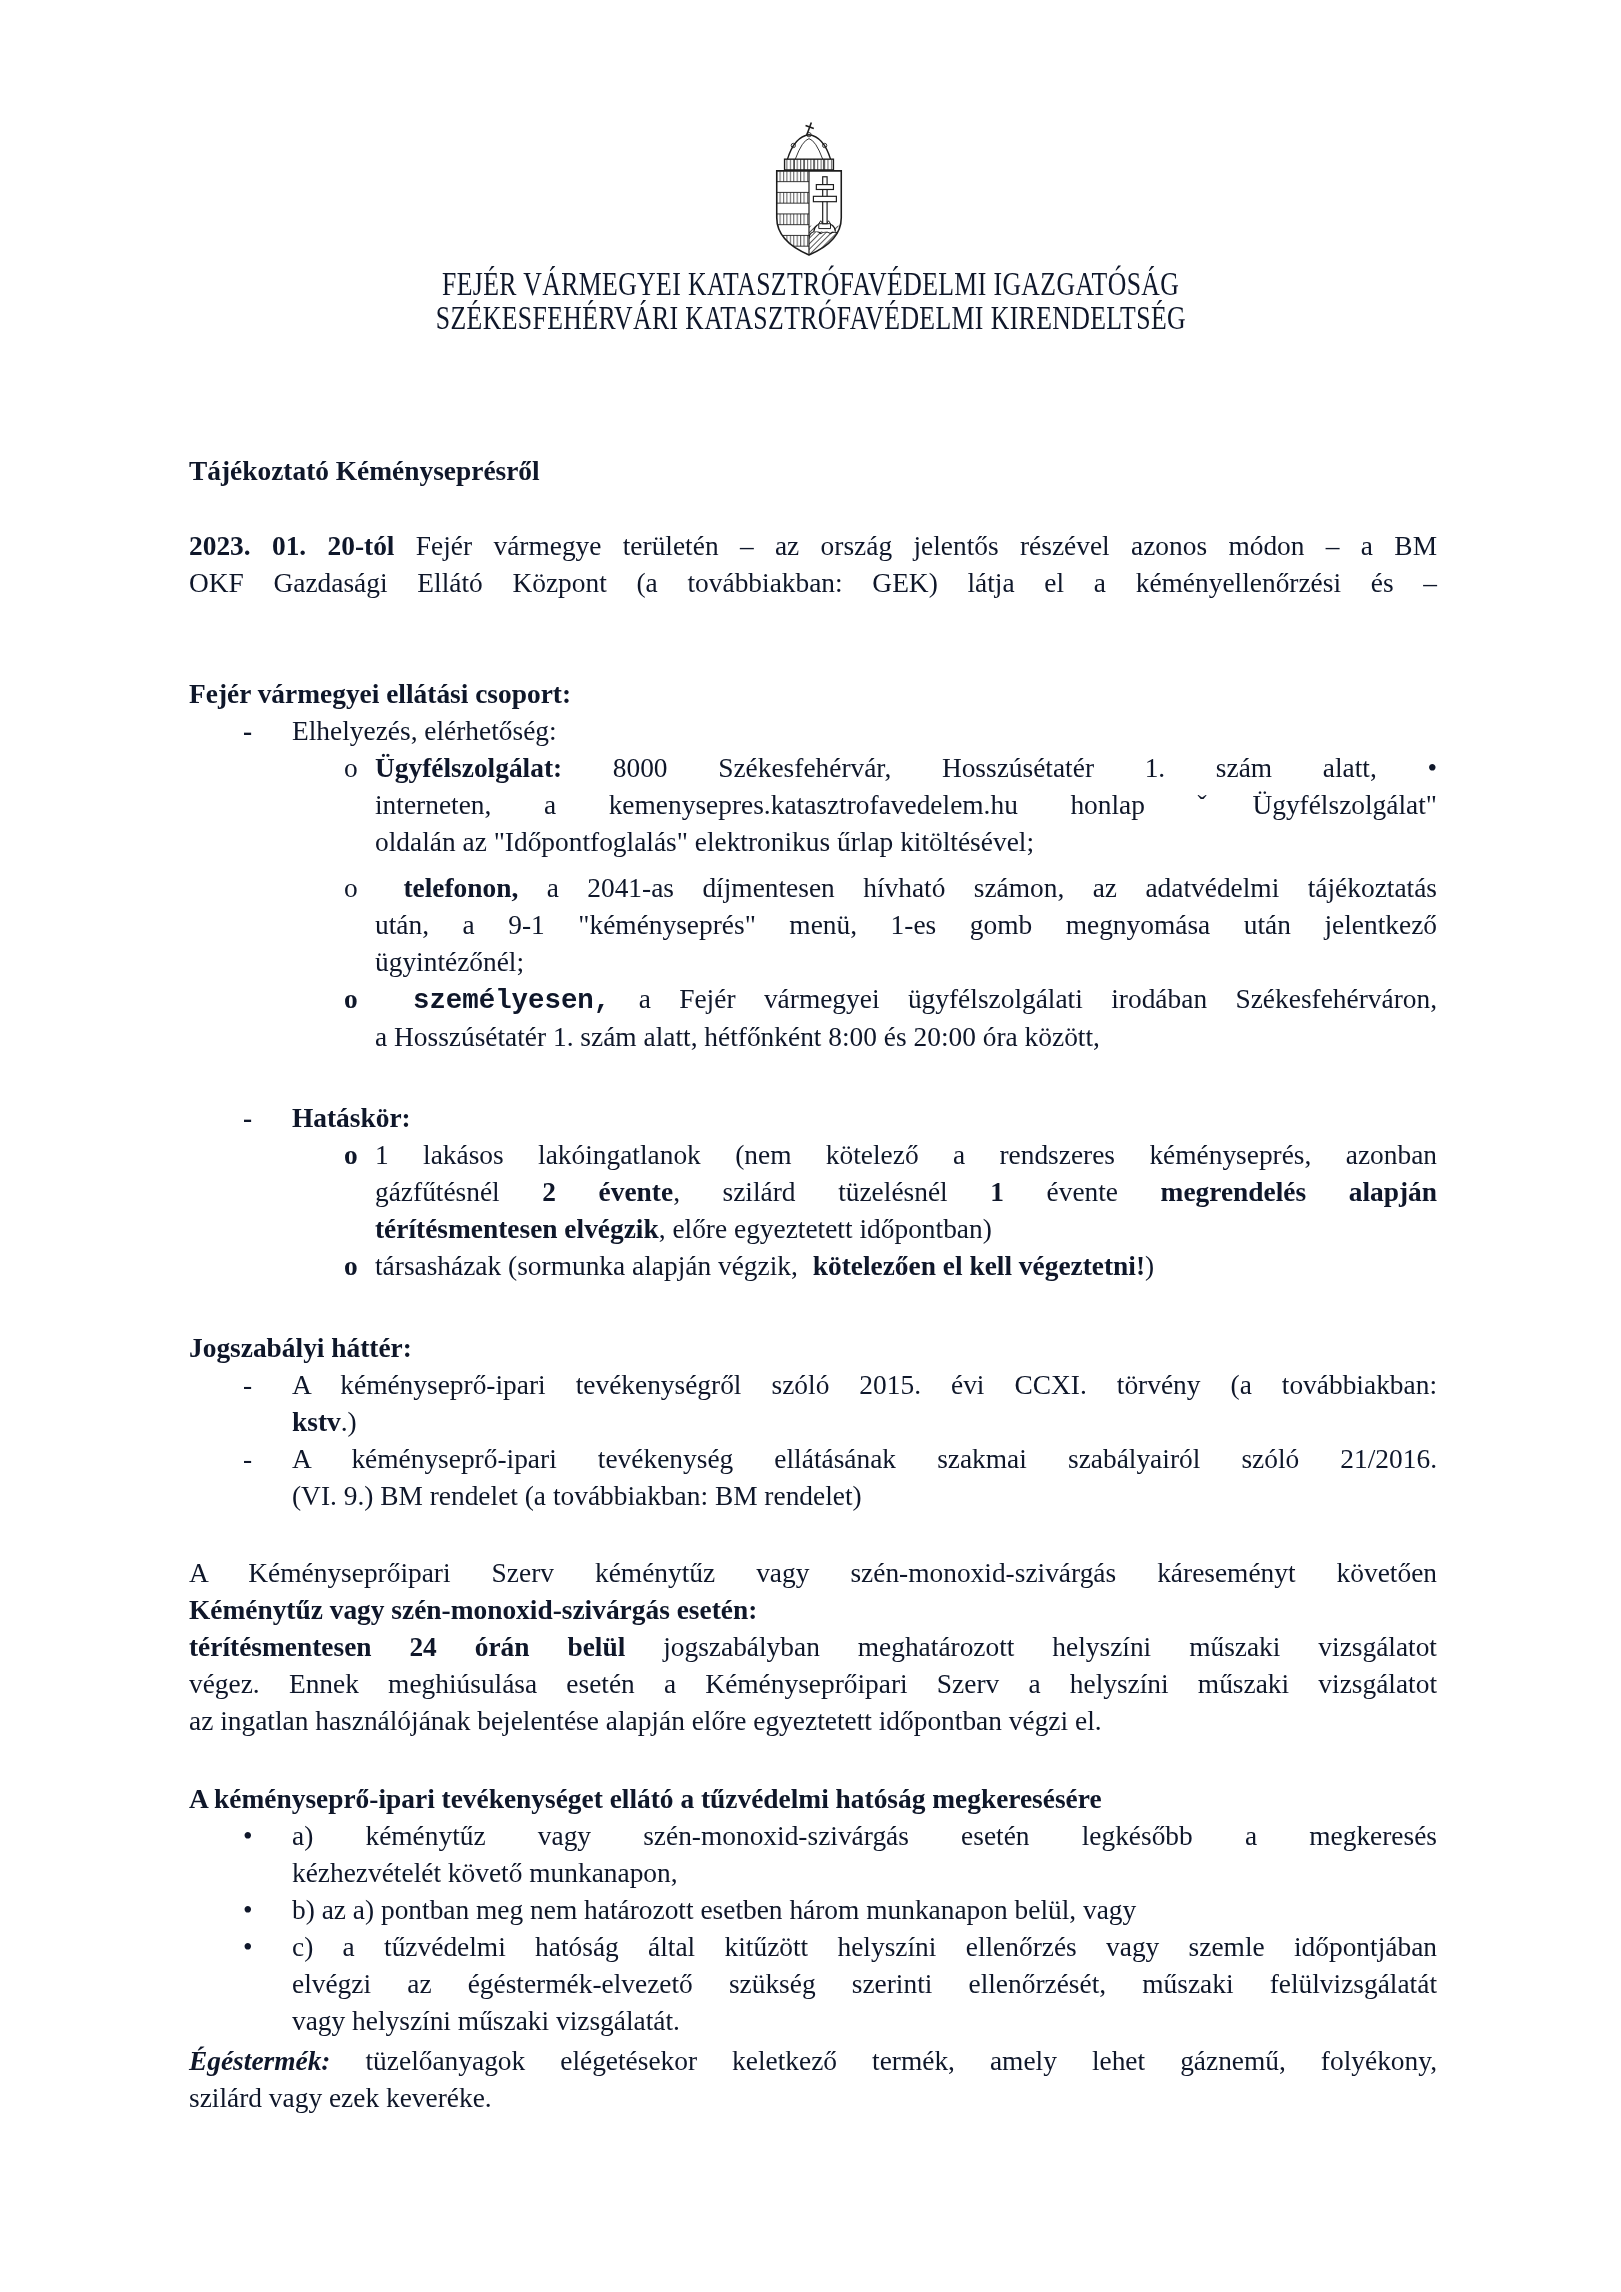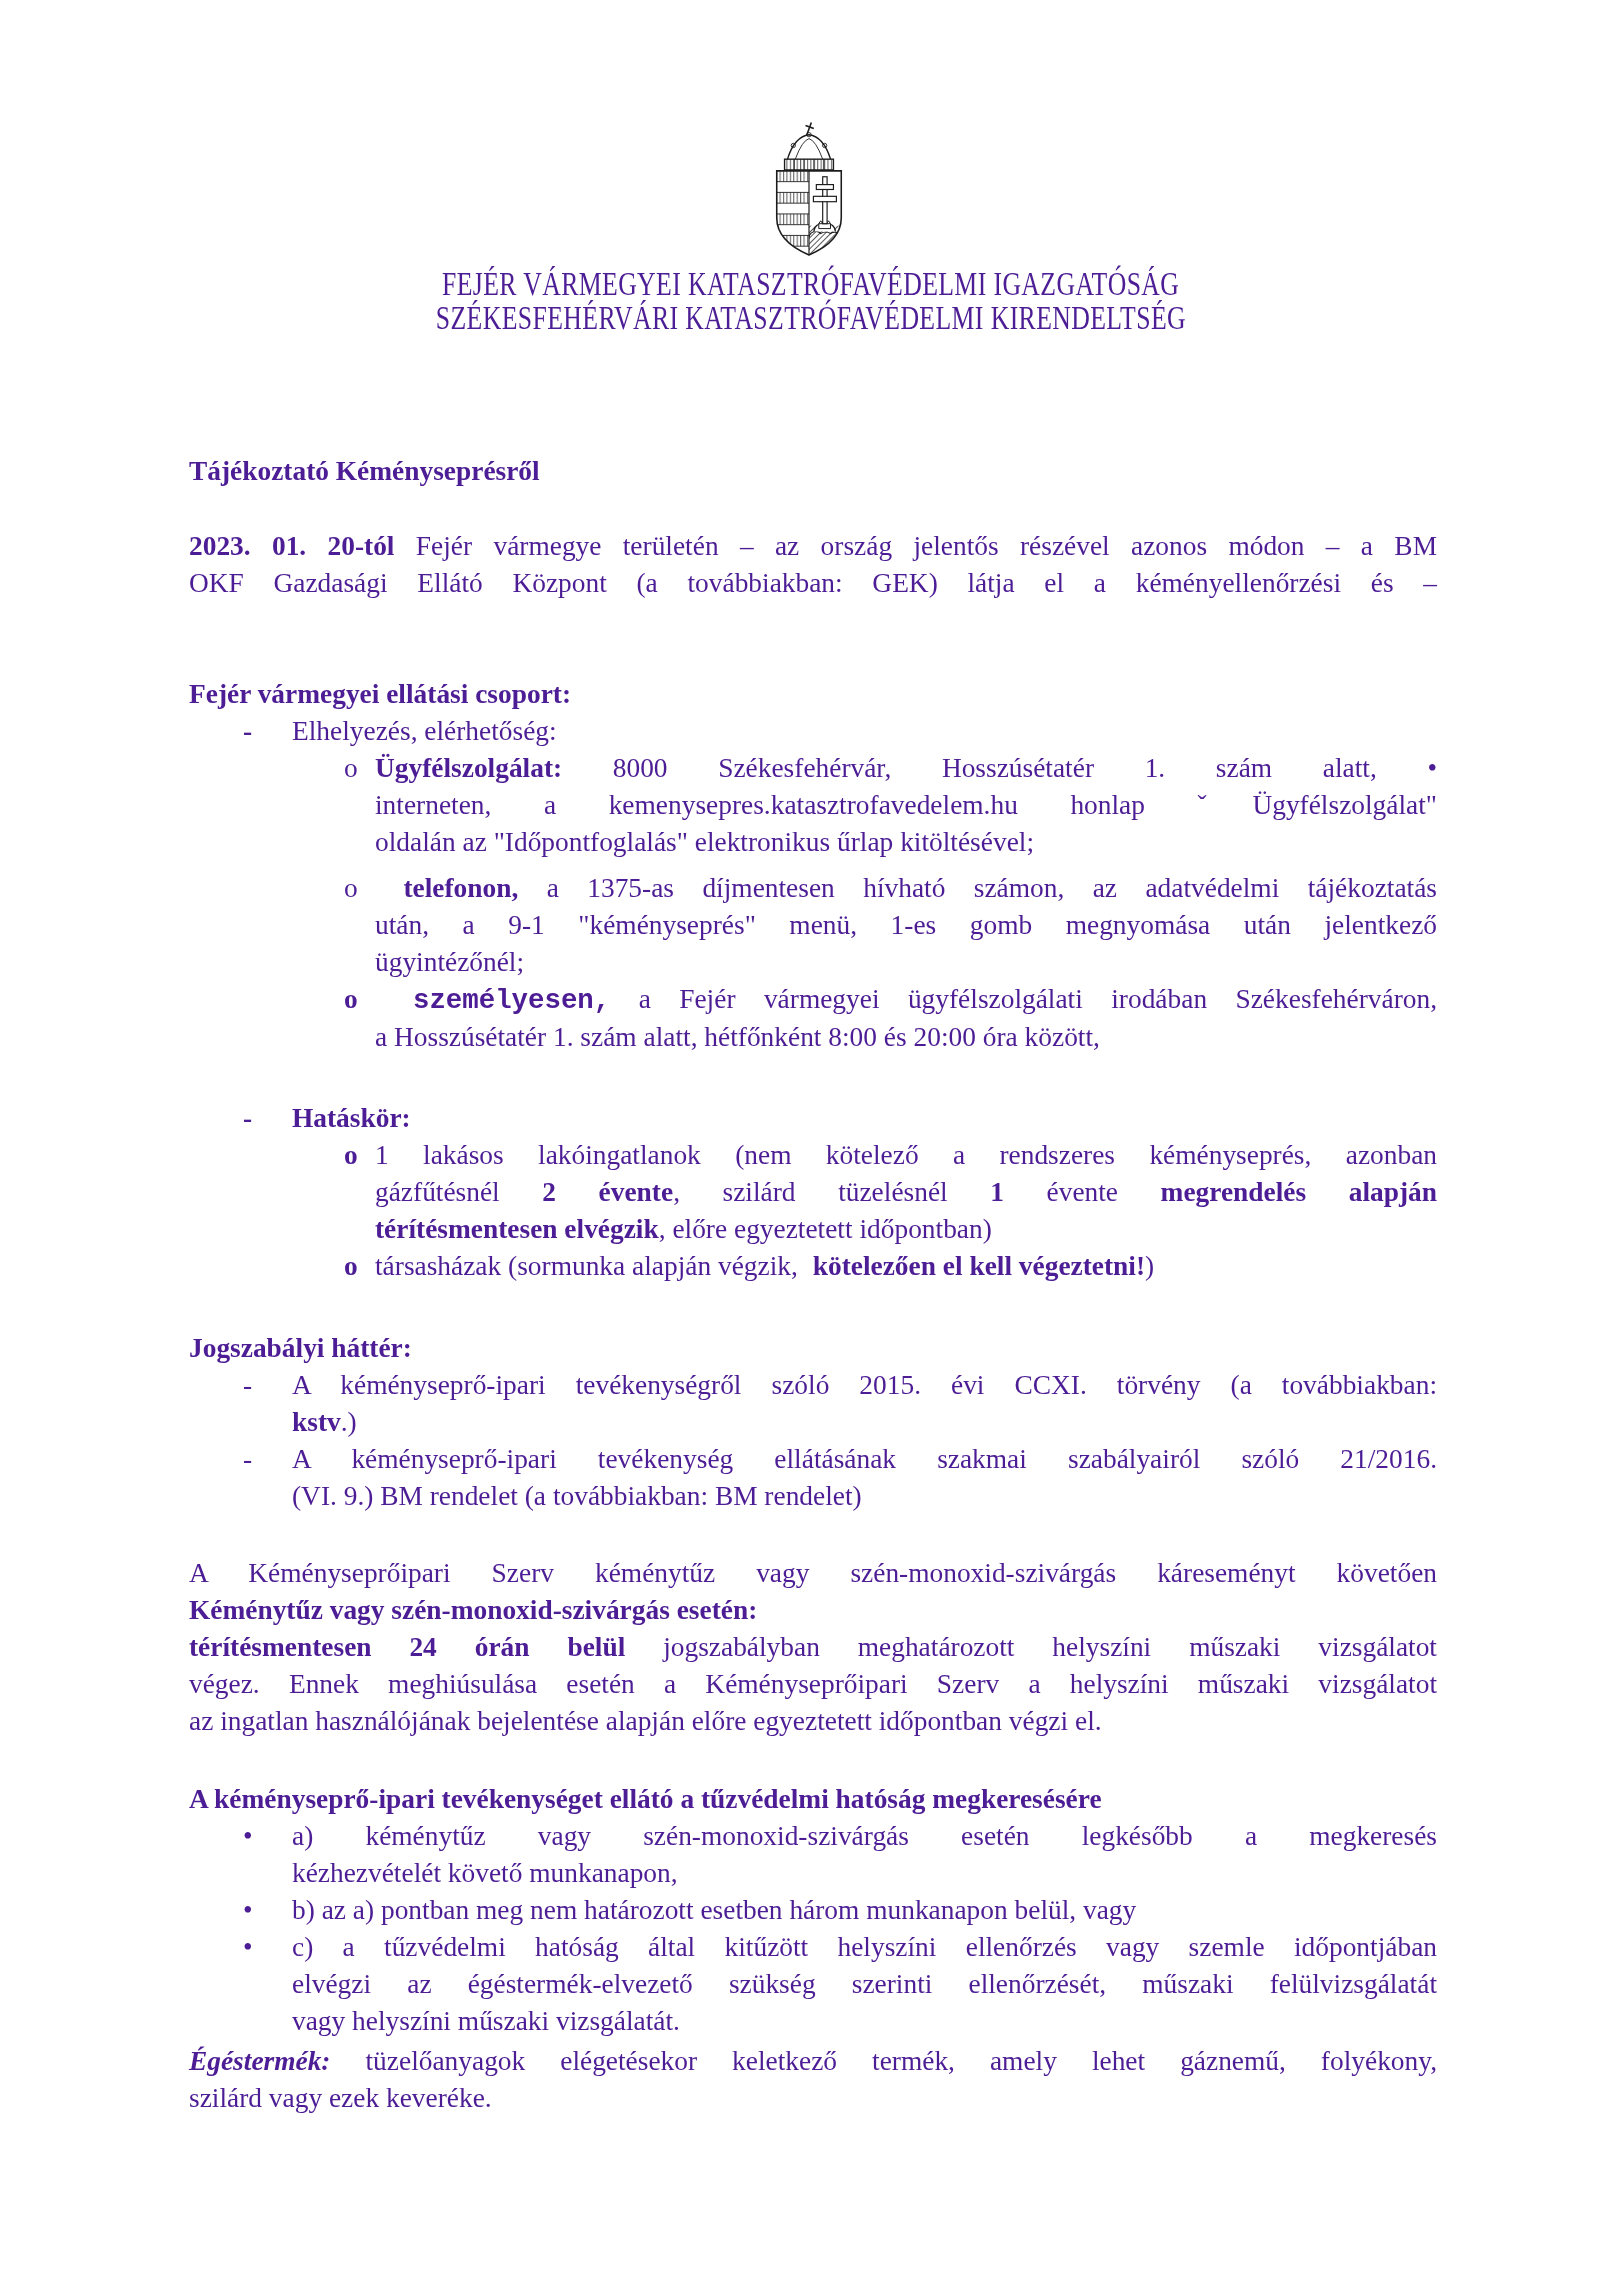--- a/index.html
+++ b/index.html
@@ -1,21 +1,21 @@
 <!DOCTYPE html>
 <html lang="hu"><head>
 <meta charset="utf-8">
 <title>Tájékoztató Kéményseprésről</title>
 <style>
   html,body{margin:0;padding:0;background:#e9e9e9;}
   .page{
     position:relative;
     width:1621px;height:2293px;
     background:#ffffff;
-    color:#4c1d95;
+    color:#0f172a;
     font-family:"Liberation Serif","DejaVu Serif",serif;
     font-size:27.4px;
     overflow:hidden;
     margin:0 auto;
   }
   .blk{position:absolute;left:189px;width:1248px;}
   .ln{line-height:37px;text-align:left;min-height:37px;}
   .j{text-align:justify;text-align-last:justify;}
   
   .b-org{left:0;width:1621px;text-align:center;}
@@ -128,21 +128,21 @@
       <div class="ln"><span>Elhelyezés, elérhetőség:</span></div>
     </div>
     <div class="li l2">
       <span class="blt">o</span>
       <div class="ln j"><span style="font-weight: bold;">Ügyfélszolgálat:</span><span> 8000 Székesfehérvár, Hosszúsétatér 1. szám alatt, •</span></div>
       <div class="ln j"><span>interneten, a kemenysepres.katasztrofavedelem.hu honlap ˇÜgyfélszolgálat"</span></div>
       <div class="ln"><span>oldalán az "Időpontfoglalás" elektronikus űrlap kitöltésével;</span></div>
     </div>
     <div class="li l2 mt9">
       <span class="blt">o</span>
-      <div class="ln j"><span style="font-weight: bold;">&nbsp;telefonon,</span><span> a 1375-as díjmentesen hívható számon, az adatvédelmi tájékoztatás</span></div>
+      <div class="ln j"><span style="font-weight: bold;">&nbsp;telefonon,</span><span> a 2041-as díjmentesen hívható számon, az adatvédelmi tájékoztatás</span></div>
       <div class="ln j"><span>után, a 9-1 "kéményseprés" menü, 1-es gomb megnyomása után jelentkező</span></div>
       <div class="ln"><span>ügyintézőnél;</span></div>
     </div>
     <div class="li l2">
       <span class="blt bb">o</span>
       <div class="ln j"><span style="font-weight: bold; font-family: Liberation Mono, monospace;">&nbsp;személyesen,</span><span> a Fejér vármegyei ügyfélszolgálati irodában Székesfehérváron,</span></div>
       <div class="ln"><span>a Hosszúsétatér 1. szám alatt, hétfőnként 8:00 és 20:00 óra között,</span></div>
     </div>
   </div>
 

